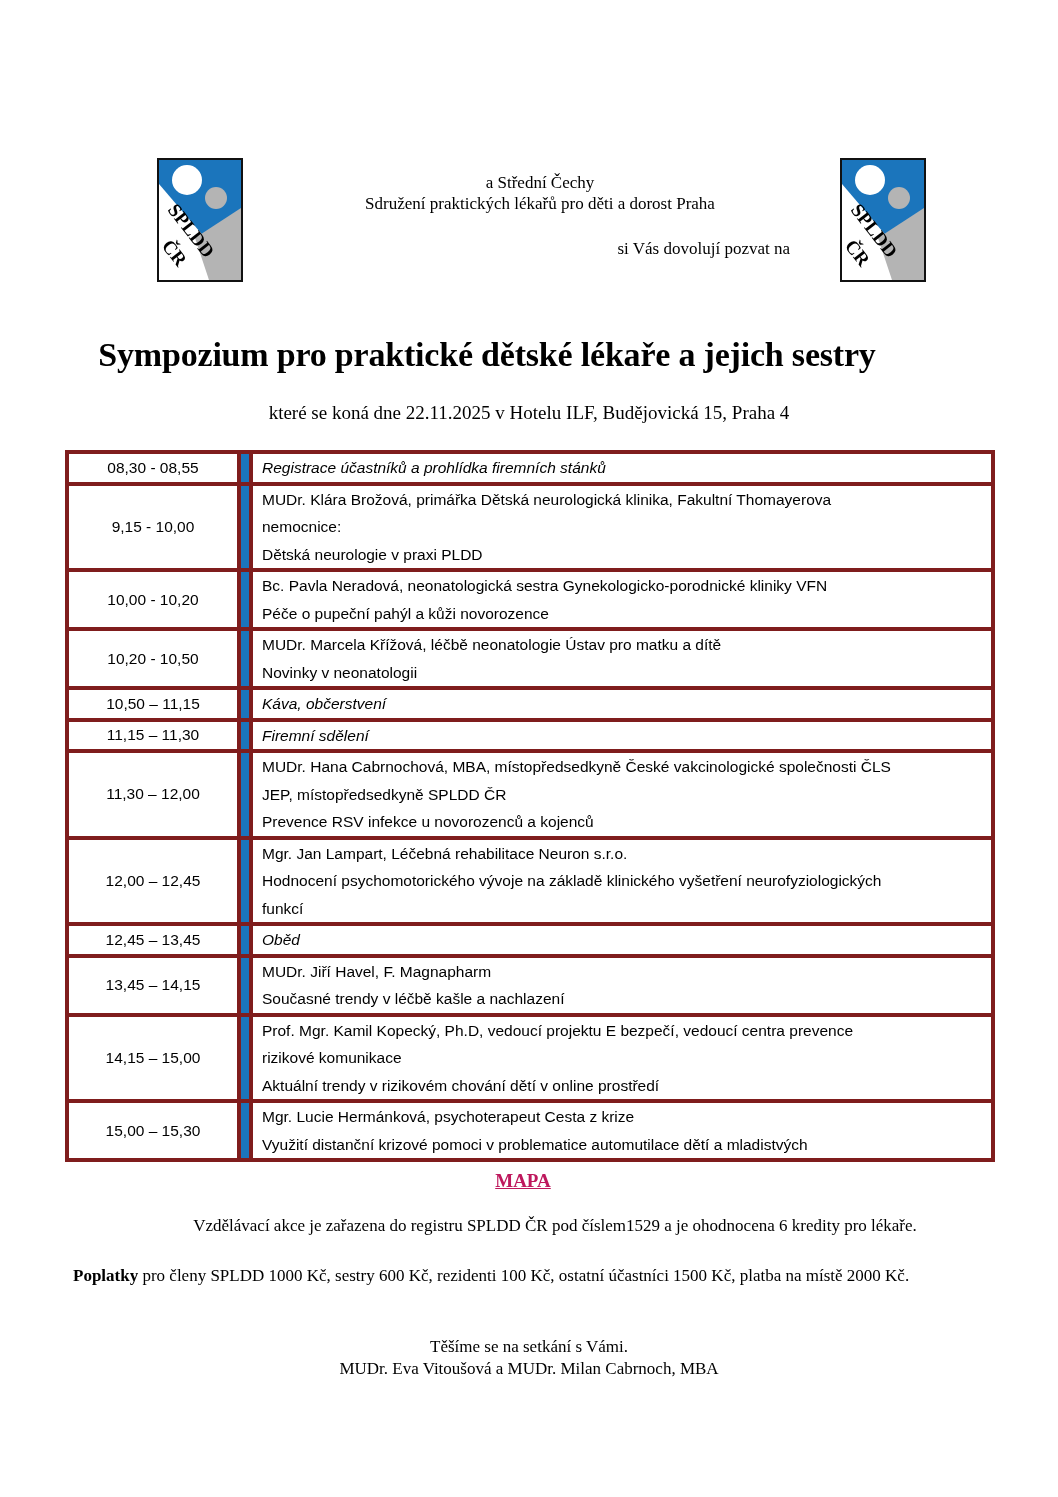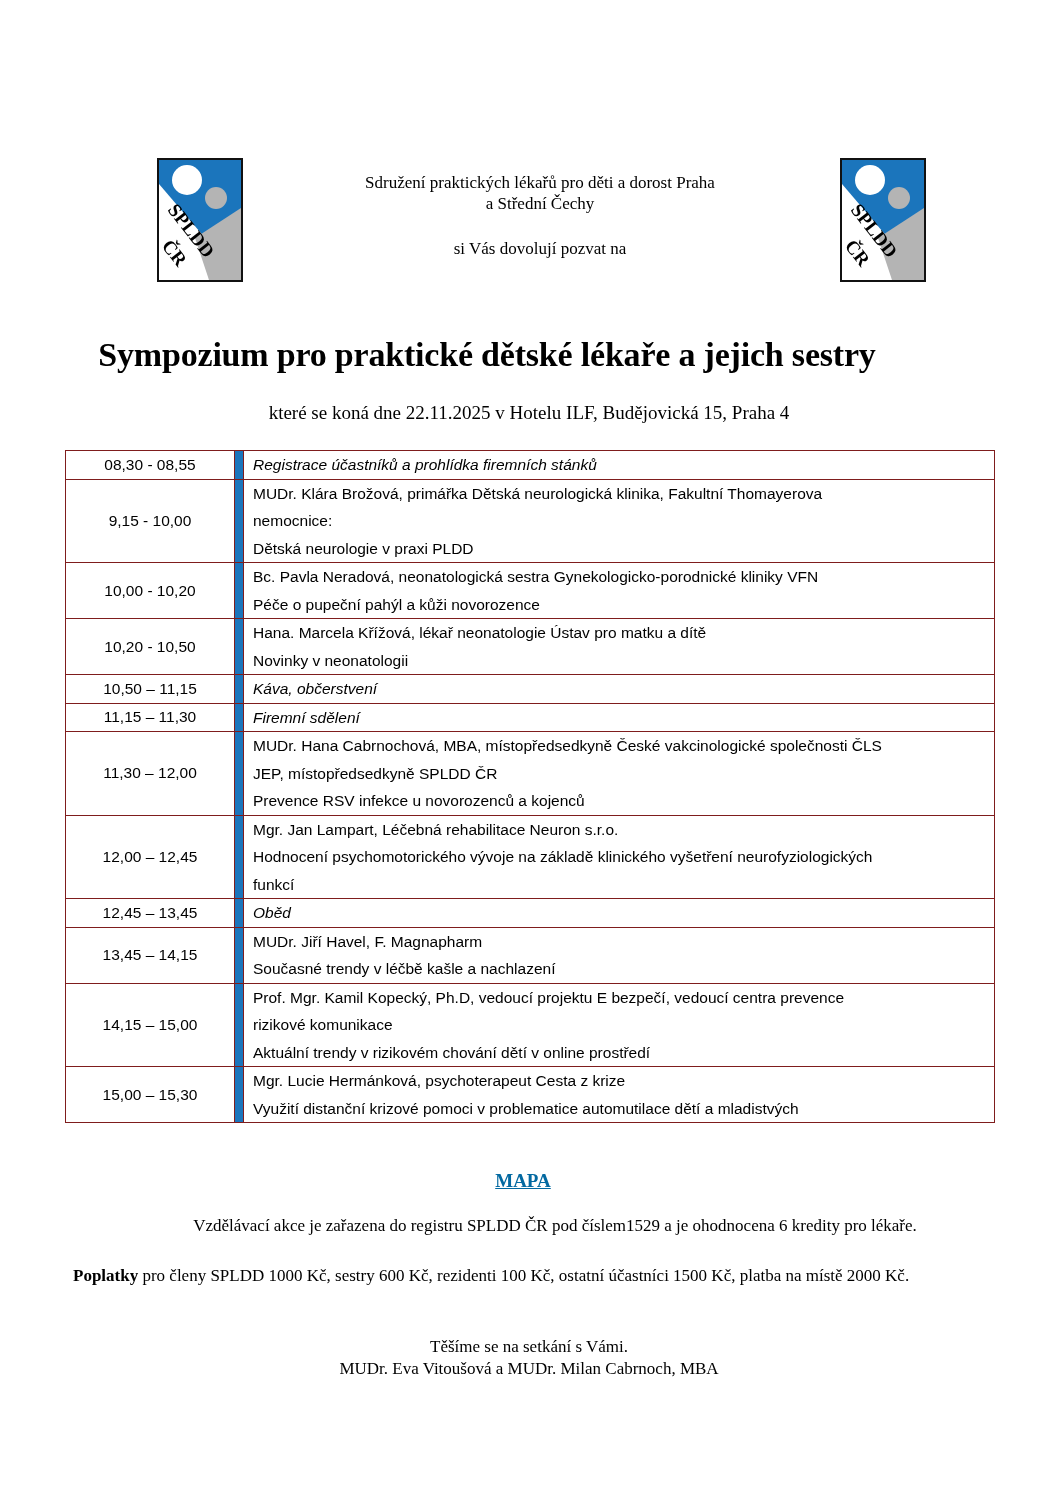--- a/index.html
+++ b/index.html
@@ -4,35 +4,35 @@
 <style>
   html, body { margin: 0; padding: 0; background: #ffffff; }
   body { width: 1058px; height: 1497px; position: relative; overflow: hidden; color: #000; }
   .serif { font-family: "Liberation Serif", "DejaVu Serif", serif; }
 
   .logo { position: absolute; top: 158px; width: 86px; height: 124px; }
   .logo-left { left: 157px; }
   .logo-right { left: 840px; }
 
   .org { position: absolute; top: 172px; left: 290px; width: 500px; text-align: center; font-size: 17px; line-height: 21px; }
-  .invite { position: absolute; top: 239px; left: 290px; width: 500px; text-align: center; font-size: 17px; }
+  .invite { position: absolute; top: 239px; left: 290px; width: 500px; text-align: right; font-size: 17px; }
 
   .title { position: absolute; top: 336px; left: 0; width: 974px; text-align: center; font-size: 34px; font-weight: bold; letter-spacing: -0.2px; }
   .subtitle { position: absolute; top: 402px; left: 0; width: 1058px; text-align: center; font-size: 19px; }
 
   table.prog { position: absolute; top: 450px; left: 65px; width: 930px; border-collapse: collapse; font-family: "Liberation Sans", "DejaVu Sans", sans-serif; font-size: 15.5px; }
-  table.prog td { border: 1px solid #7f1d1d; padding: 0; vertical-align: middle; }
+  table.prog td { border: 4px solid #7f1d1d; padding: 0; vertical-align: middle; }
   td.time { width: 168px; text-align: center; }
   td.sep { width: 8px; background: #1b75bc; border-left: 1px solid #555; border-right: 2px solid #555; }
   td.desc { padding-left: 9px !important; }
   .line { line-height: 27.5px; display: block; white-space: nowrap; }
   .it { font-style: italic; }
   .b { font-weight: normal; }
 
-  .mapa { position: absolute; top: 1170px; left: 0; width: 1046px; text-align: center; font-size: 19px; font-weight: bold; color: #0369a1; text-decoration: underline; }
+  .mapa { position: absolute; top: 1170px; left: 0; width: 1046px; text-align: center; font-size: 19px; font-weight: bold; color: #be185d; text-decoration: underline; }
   .reg { position: absolute; top: 1216px; left: 0; width: 1046px; text-align: center; font-size: 17px; margin-left: 32px; }
   .fees { position: absolute; top: 1266px; left: 65px; width: 960px; font-size: 17px; white-space: nowrap; margin-left: 8px; }
   .closing { position: absolute; top: 1336px; left: 0; width: 1058px; text-align: center; font-size: 17px; line-height: 22px; }
 </style>
 </head>
 <body>
 
 <svg class="logo logo-left" viewBox="0 0 86 124" xmlns="http://www.w3.org/2000/svg">
   <rect x="0" y="0" width="86" height="124" fill="#111"></rect>
   <rect x="2" y="2" width="82" height="120" fill="#1b75bc"></rect>
@@ -48,22 +48,22 @@
   <rect x="2" y="2" width="82" height="120" fill="#1b75bc"></rect>
   <polygon points="2,26 84,122 2,122" fill="#ffffff"></polygon>
   <polygon points="84,50 84,122 52,122 38,80" fill="#b4b4b4"></polygon>
   <circle cx="30" cy="22" r="15" fill="#ffffff"></circle>
   <circle cx="59" cy="40" r="11" fill="#b4b4b4"></circle>
   <text x="10" y="52" font-family="Liberation Serif, serif" font-weight="bold" font-size="19" transform="rotate(52 10 52)" fill="#000">SPLDD</text>
   <text x="4" y="88" font-family="Liberation Serif, serif" font-weight="bold" font-size="19" transform="rotate(52 4 88)" fill="#000">ČR</text>
 </svg>
 
 <div class="org serif">
+  <div>a Střední Čechy</div>
   <div>Sdružení praktických lékařů pro děti a dorost Praha</div>
-  <div>a Střední Čechy</div>
 </div>
 <div class="invite serif">si Vás dovolují pozvat na</div>
 
 <div class="title serif">Sympozium pro praktické dětské lékaře a jejich sestry</div>
 <div class="subtitle serif">které se koná dne 22.11.2025 v Hotelu ILF, Budějovická 15, Praha 4</div>
 
 <table class="prog">
   <tbody id="prog-body">
       <tr>
         <td class="time">08,30 - 08,55</td>
@@ -86,21 +86,21 @@
         <td class="sep"></td>
         <td class="desc">
           <span class="line ">Bc. Pavla Neradová, neonatologická sestra Gynekologicko-porodnické kliniky VFN</span>
           <span class="line b">Péče o pupeční pahýl a kůži novorozence</span>
         </td>
       </tr>
       <tr>
         <td class="time">10,20 - 10,50</td>
         <td class="sep"></td>
         <td class="desc">
-          <span class="line ">Hana. Marcela Křížová, lékař neonatologie Ústav pro matku a dítě</span>
+          <span class="line ">MUDr. Marcela Křížová, léčbě neonatologie Ústav pro matku a dítě</span>
           <span class="line b">Novinky v neonatologii</span>
         </td>
       </tr>
       <tr>
         <td class="time">10,50 – 11,15</td>
         <td class="sep"></td>
         <td class="desc">
           <span class="line it">Káva, občerstvení</span>
         </td>
       </tr>

